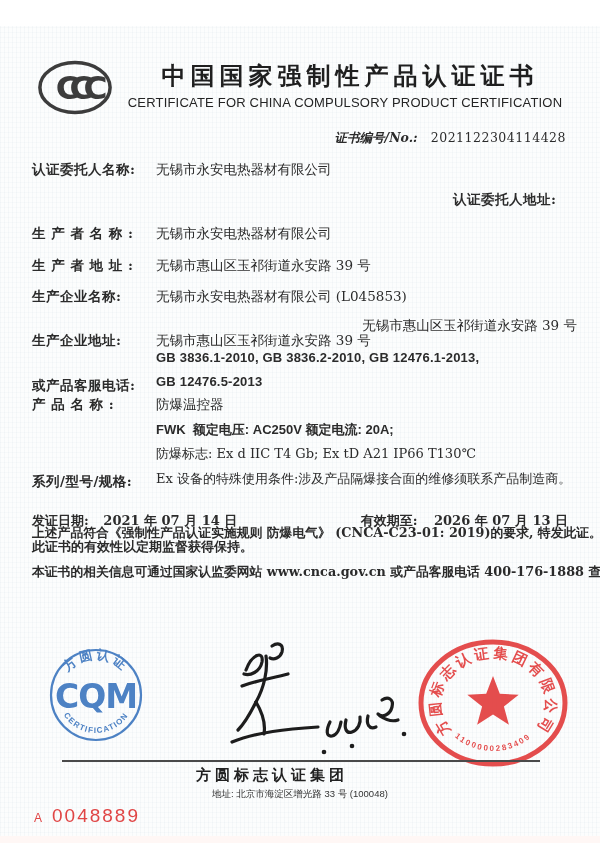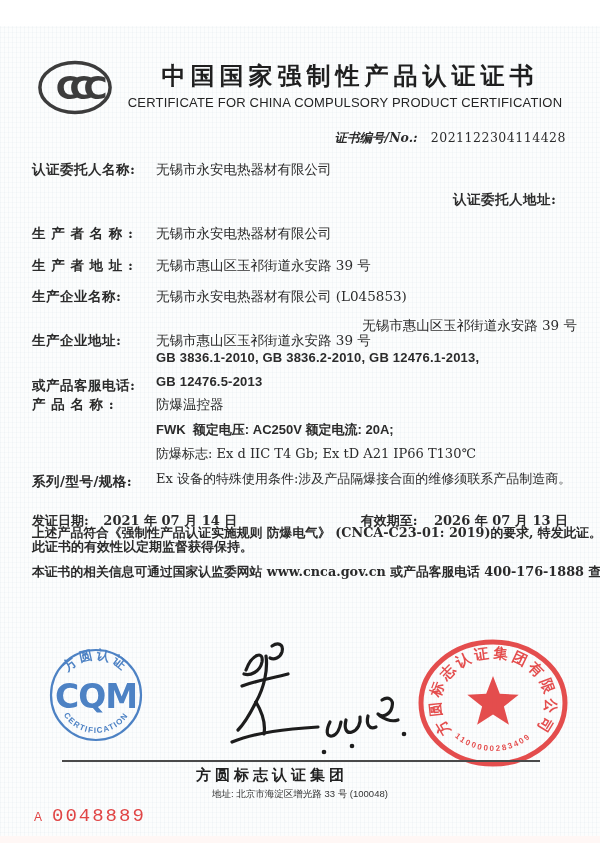--- a/index.html
+++ b/index.html
@@ -35,21 +35,21 @@
   .statement{left:32px;top:489px;width:545px;font-size:12.8px;font-weight:bold;white-space:nowrap;margin-top:36px;}
   .dates{left:32px;top:512px;width:536px;display:flex;justify-content:space-between;font-size:13px;font-weight:bold;white-space:nowrap;gap:11px;}
   .maintain{left:32px;top:538px;font-size:13px;font-weight:bold;}
   .infoline{left:32px;top:564px;width:548px;font-size:12.8px;font-weight:bold;white-space:nowrap;}
   .sepline{left:62px;top:760px;width:478px;height:2px;background:#4a4a4a;}
   .org{left:0;top:766px;width:544px;text-align:center;font-size:15px;font-weight:bold;letter-spacing:4px;color:#222;}
   .addr{left:0;top:788px;width:600px;text-align:center;font-family:"Liberation Sans", sans-serif;font-size:9.5px;color:#333;}
   .web{left:0;top:800px;width:600px;text-align:center;font-family:"Liberation Sans", sans-serif;font-size:10.5px;font-weight:bold;letter-spacing:1px;color:#2e2e2e;margin-top:44px;}
   .serial{left:34px;top:805px;display:flex;align-items:baseline;color:#e04545;}
   .serial .pre{font-family:"Liberation Sans", sans-serif;font-size:12px;margin-right:10px;}
-  .serial .num{font-family:Liberation Mono, monospace;font-size:19px;letter-spacing:2px;}
+  .serial .num{font-family:Liberation Sans, sans-serif;font-size:19px;letter-spacing:2px;}
   svg{display:block;}
 </style>
 </head>
 <body>
 
 <div class="page">
   <div class="margin-band-top"></div>
   <div class="margin-band-bottom"></div>
 
   <svg class="abs" style="left:36px;top:57px;" width="78" height="61" viewBox="0 0 100 78">

